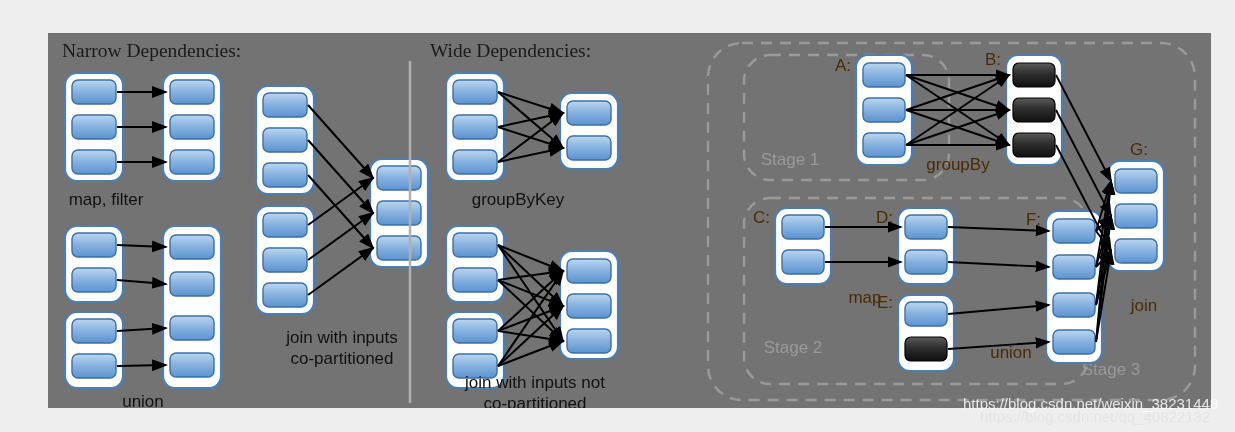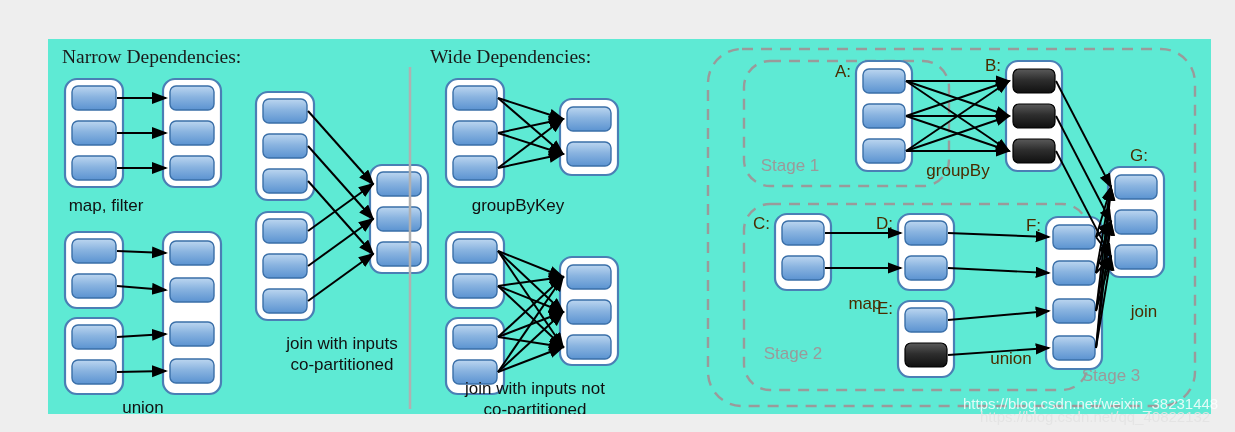--- a/index.html
+++ b/index.html
@@ -5,23 +5,23 @@
   html, body {
     margin: 0; padding: 0;
     width: 1235px; height: 432px;
     background: #eeeeee;
     font-family: "Liberation Sans", sans-serif;
     overflow: hidden;
   }
   #root { position: relative; width: 1235px; height: 432px; }
   #panel {
     position: absolute;
-    left: 48px; top: 39px;
+    left: 48px; top: 33px;
     width: 1163px; height: 375px;
-    background: #5eead4;
+    background: #737373;
   }
   svg { display: block; }
   .heading { font-family: "Liberation Serif", serif; font-size: 19.5px; fill: #1a1a1a; }
   .caption { font-family: "Liberation Sans", sans-serif; font-size: 17px; fill: #111111; }
   .rddlabel { font-family: "Liberation Sans", sans-serif; font-size: 17px; fill: #4a2c00; }
   .stagelabel { font-family: "Liberation Sans", sans-serif; font-size: 17px; fill: #9a9a9a; }
   .wm1 { font-family: "Liberation Sans", sans-serif; font-size: 15px; fill: #ffffff; opacity: 0.82; }
   .wm2 { font-family: "Liberation Sans", sans-serif; font-size: 15px; fill: #e4e4e4; opacity: 0.95; }
 </style>
 </head>

